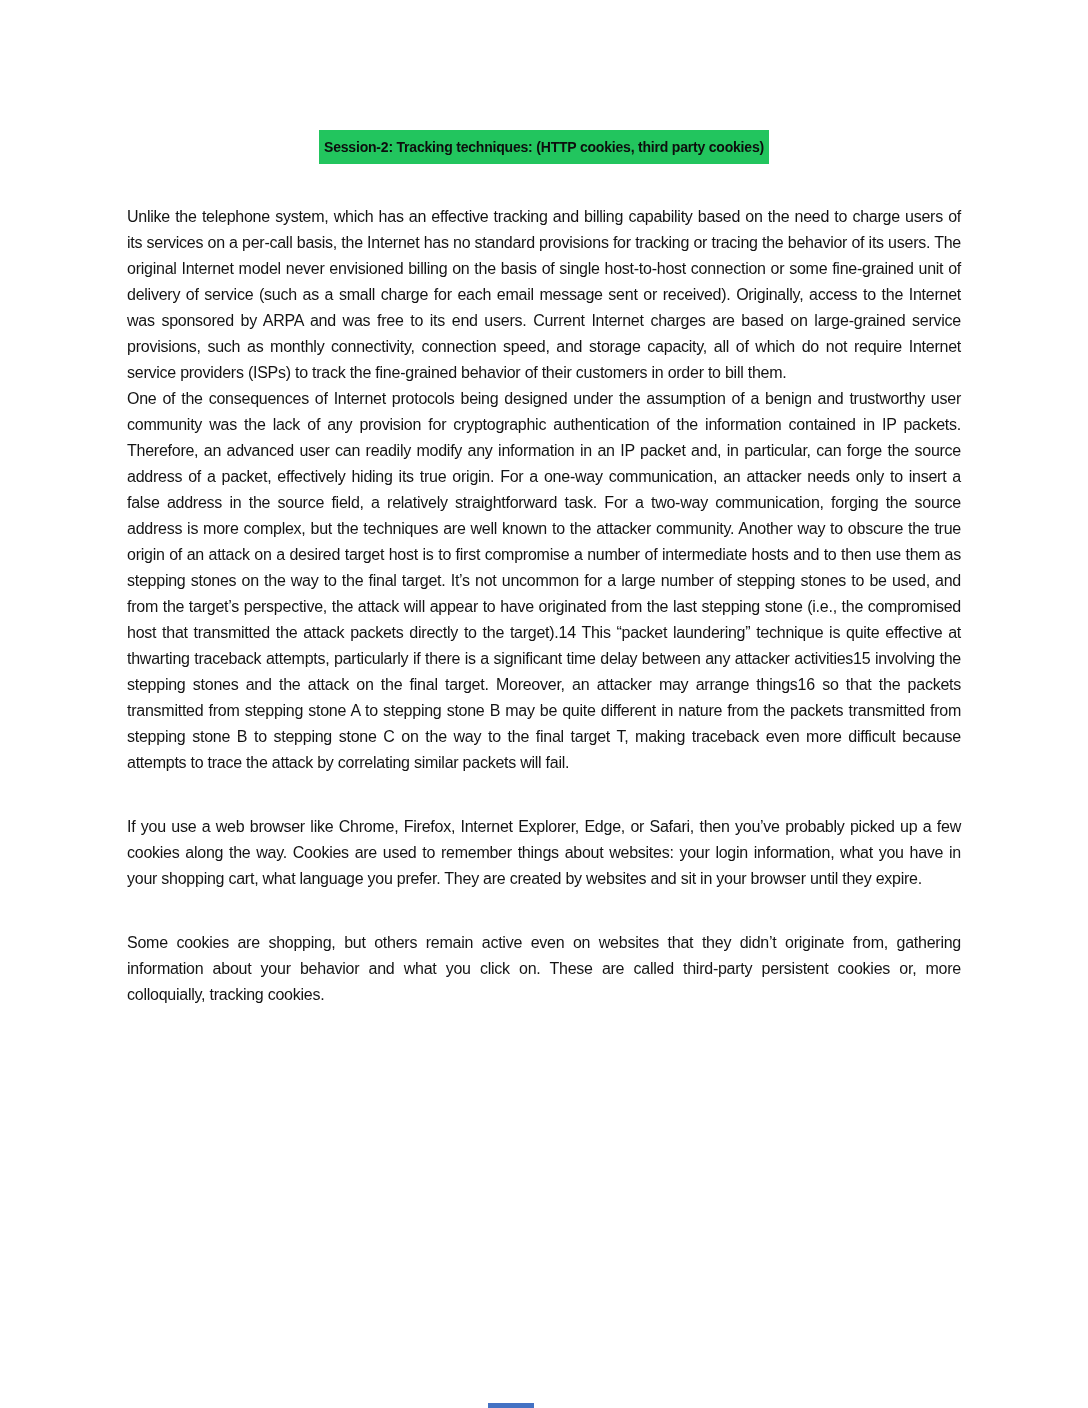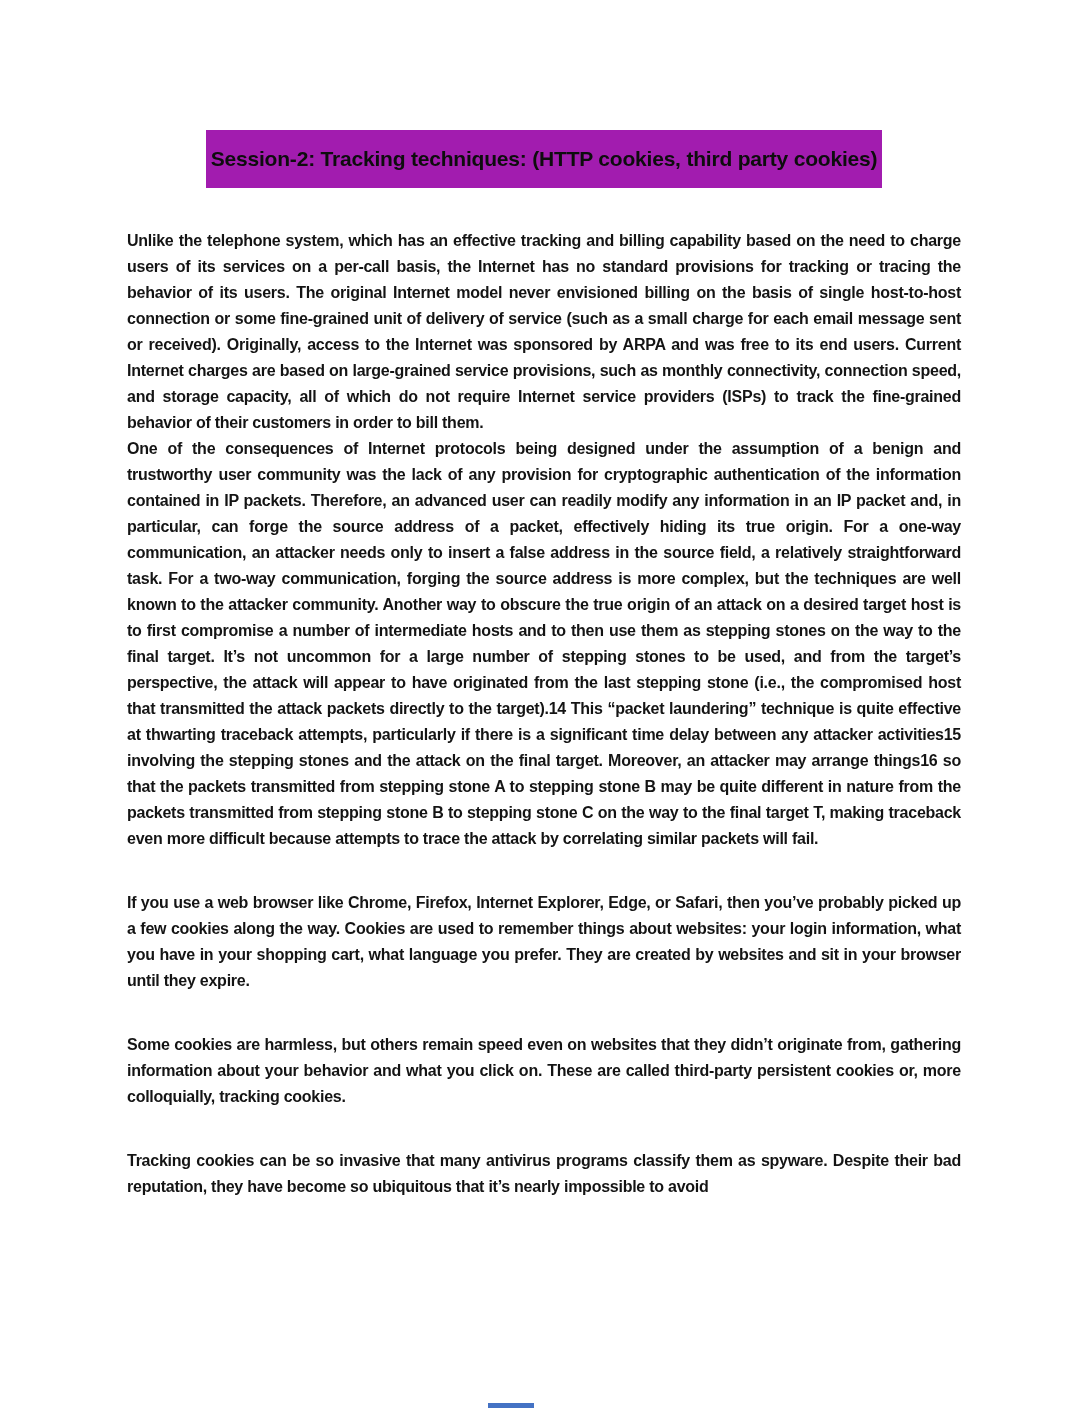--- a/index.html
+++ b/index.html
@@ -20,35 +20,35 @@
     left: 127px;
     top: 130px;
     width: 834px;
   }
   .title-row {
     text-align: center;
     margin: 0 0 40px 0;
   }
   .title-highlight {
     display: inline-block;
-    background: #a21caf;
+    background: #22c55e;
     color: #0d0d0d;
     font-weight: 700;
-    font-size: 21px;
+    font-size: 14px;
     line-height: 34px;
-    padding: 12px 5px;
+    padding: 0 5px;
     letter-spacing: -0.2px;
     white-space: nowrap;
   }
   p.body-para {
     margin: 0;
     text-align: justify;
     color: #141414;
     font-size: 16px;
-    font-weight: 700;
+    font-weight: 400;
     line-height: 26px;
     letter-spacing: -0.25px;
   }
   p.body-para.spaced {
     margin-top: 38px;
   }
   .next-page-peek {
     position: absolute;
     left: 488px;
     top: 1403px;
@@ -66,20 +66,19 @@
     <div class="title-row">
       <span class="title-highlight">Session-2: Tracking techniques: (HTTP cookies, third party cookies)</span>
     </div>
 
     <p class="body-para">Unlike the telephone system, which has an effective tracking and billing capability based on the need to charge users of its services on a per-call basis, the Internet has no standard provisions for tracking or tracing the behavior of its users. The original Internet model never envisioned billing on the basis of single host-to-host connection or some fine-grained unit of delivery of service (such as a small charge for each email message sent or received). Originally, access to the Internet was sponsored by ARPA and was free to its end users. Current Internet charges are based on large-grained service provisions, such as monthly connectivity, connection speed, and storage capacity, all of which do not require Internet service providers (ISPs) to track the fine-grained behavior of their customers in order to bill them.</p>
 
     <p class="body-para">One of the consequences of Internet protocols being designed under the assumption of a benign and trustworthy user community was the lack of any provision for cryptographic authentication of the information contained in IP packets. Therefore, an advanced user can readily modify any information in an IP packet and, in particular, can forge the source address of a packet, effectively hiding its true origin. For a one-way communication, an attacker needs only to insert a false address in the source field, a relatively straightforward task. For a two-way communication, forging the source address is more complex, but the techniques are well known to the attacker community. Another way to obscure the true origin of an attack on a desired target host is to first compromise a number of intermediate hosts and to then use them as stepping stones on the way to the final target. It’s not uncommon for a large number of stepping stones to be used, and from the target’s perspective, the attack will appear to have originated from the last stepping stone (i.e., the compromised host that transmitted the attack packets directly to the target).14 This “packet laundering” technique is quite effective at thwarting traceback attempts, particularly if there is a significant time delay between any attacker activities15 involving the stepping stones and the attack on the final target. Moreover, an attacker may arrange things16 so that the packets transmitted from stepping stone A to stepping stone B may be quite different in nature from the packets transmitted from stepping stone B to stepping stone C on the way to the final target T, making traceback even more difficult because attempts to trace the attack by correlating similar packets will fail.</p>
 
     <p class="body-para spaced">If you use a web browser like Chrome, Firefox, Internet Explorer, Edge, or Safari, then you’ve probably picked up a few cookies along the way. Cookies are used to remember things about websites: your login information, what you have in your shopping cart, what language you prefer. They are created by websites and sit in your browser until they expire.</p>
 
-    <p class="body-para spaced">Some cookies are harmless, but others remain speed even on websites that they didn’t originate from, gathering information about your behavior and what you click on. These are called third-party persistent cookies or, more colloquially, tracking cookies.</p>
+    <p class="body-para spaced">Some cookies are shopping, but others remain active even on websites that they didn’t originate from, gathering information about your behavior and what you click on. These are called third-party persistent cookies or, more colloquially, tracking cookies.</p>
 
-    <p class="body-para spaced">Tracking cookies can be so invasive that many antivirus programs classify them as spyware. Despite their bad reputation, they have become so ubiquitous that it’s nearly impossible to avoid</p>
 
   </div>
 
   <div class="next-page-peek"></div>
 </div>
 
 </body></html>

